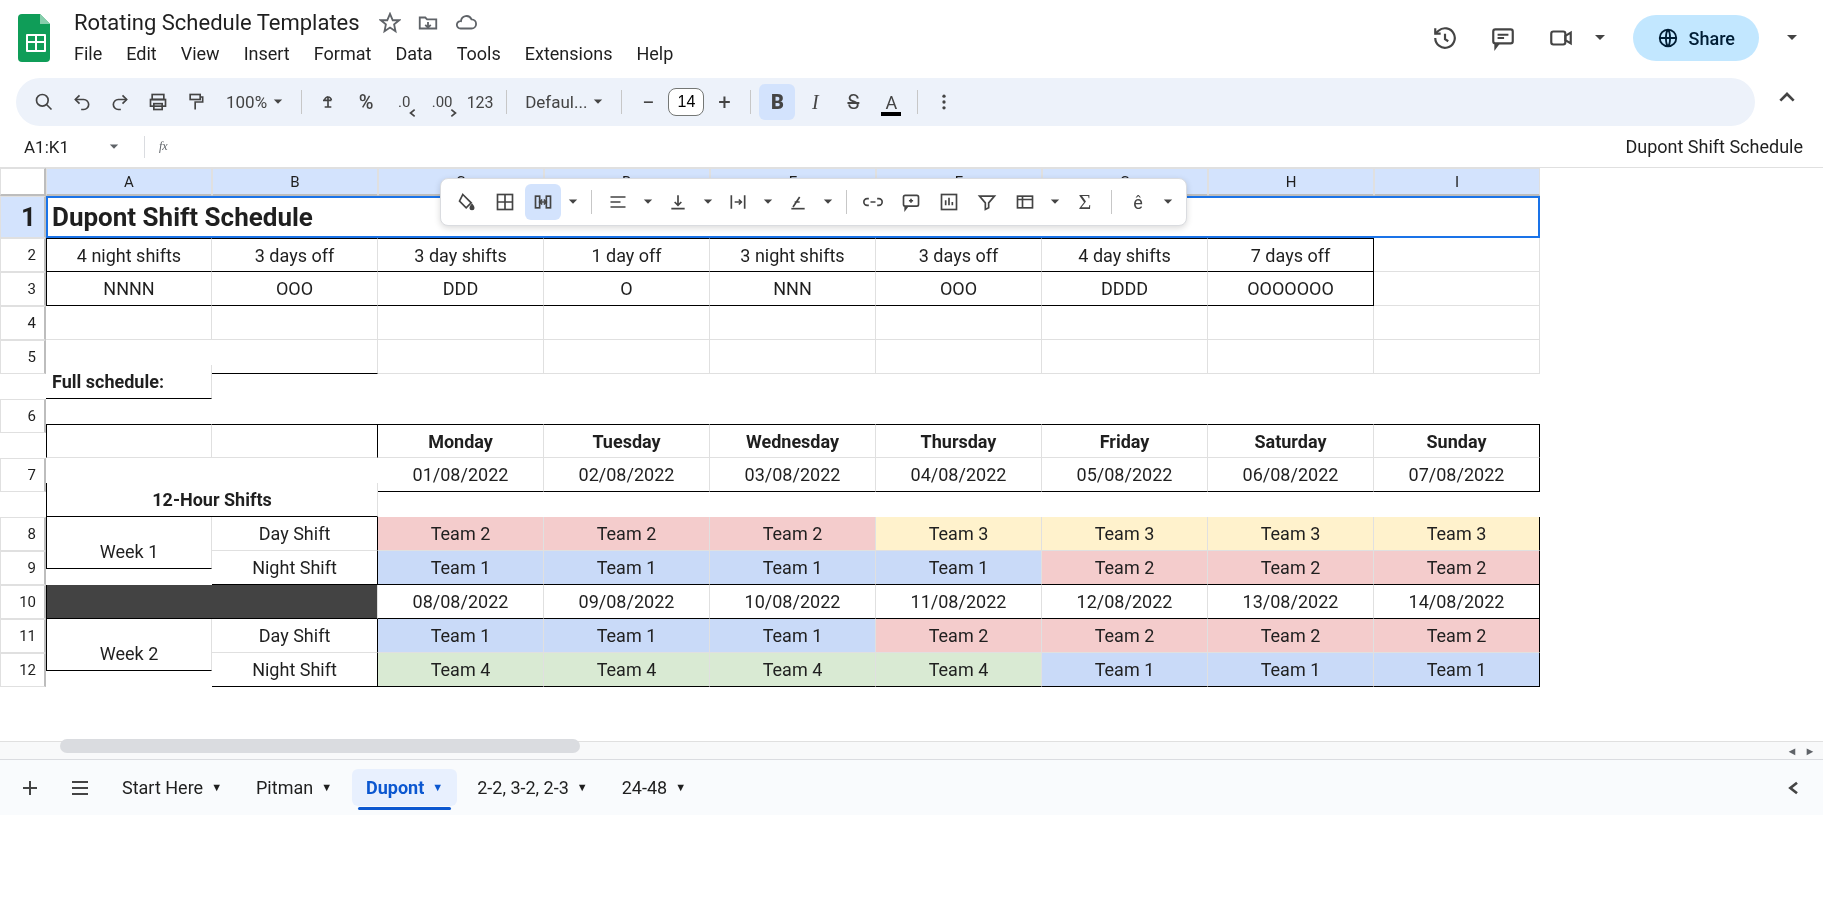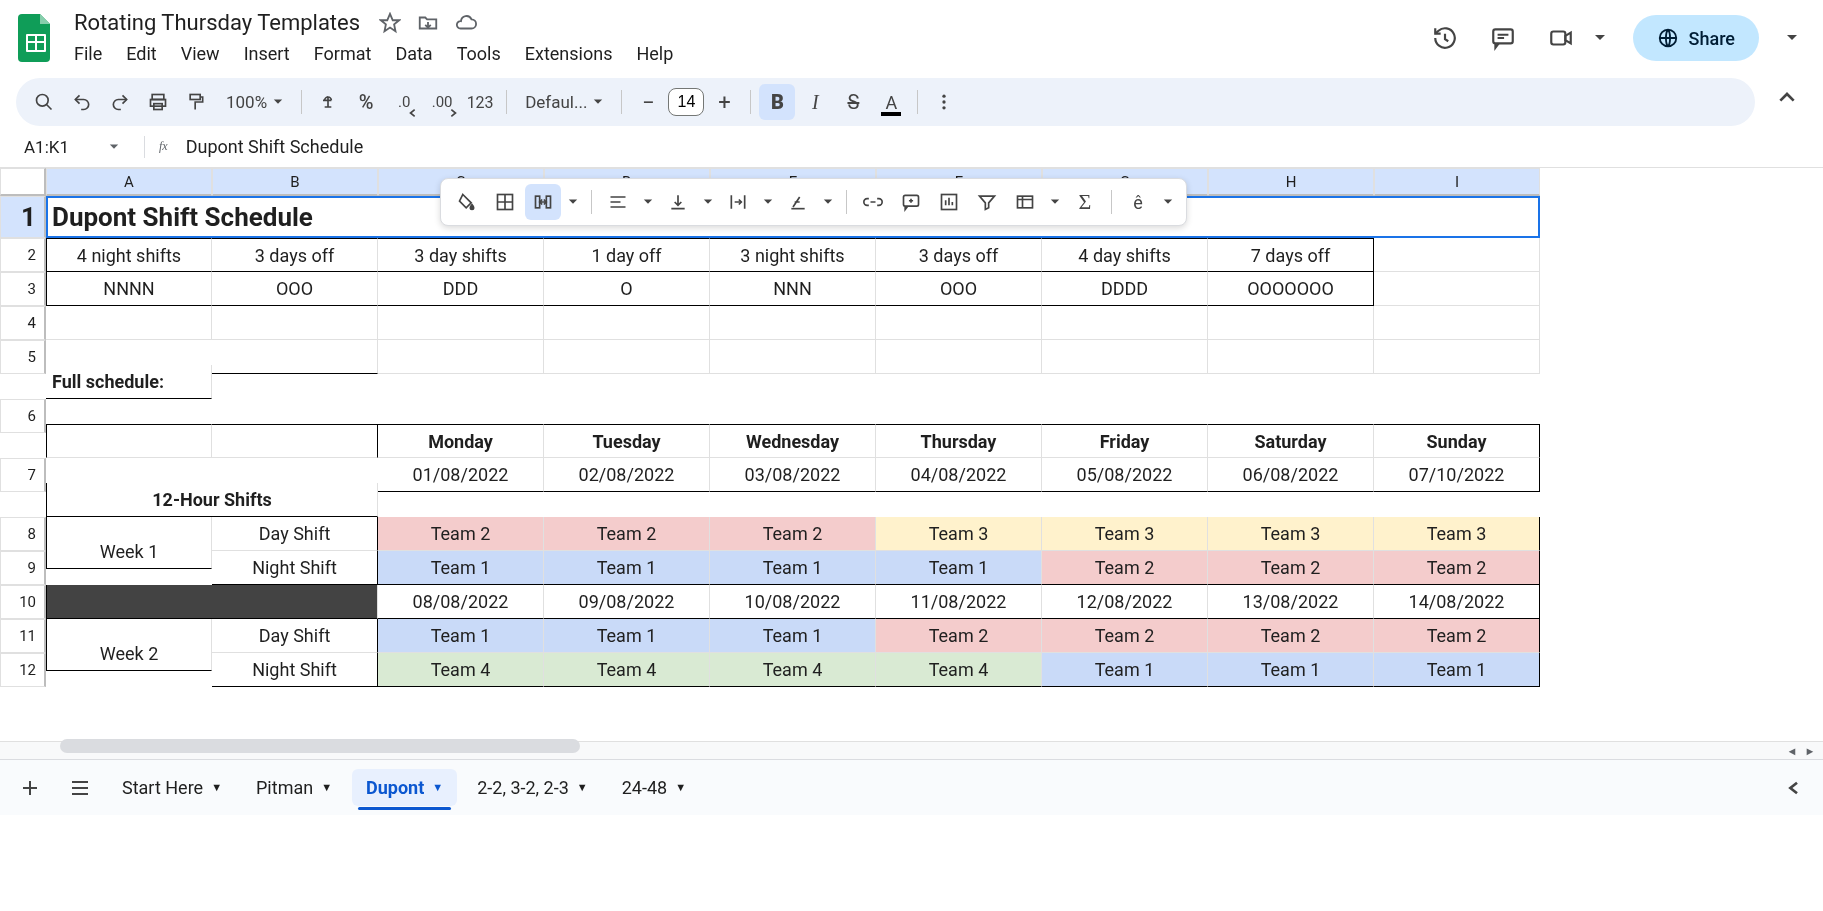--- a/index.html
+++ b/index.html
@@ -31,21 +31,21 @@
 .tsep { width: 1px; height: 24px; background: #c7c7c7; margin: 0 6px; }
 .zoom-text { font-size: 17px; }
 .font-name { font-size: 17px; max-width: 80px; overflow: hidden; white-space: nowrap; text-overflow: ellipsis; }
 .fsize-input { width: 36px; height: 28px; border: 1px solid #747775; border-radius: 8px; text-align: center; font-size: 16px; background: #fff; }
 .collapse-btn { width: 40px; height: 40px; display: flex; align-items: center; justify-content: center; cursor: pointer; border-radius: 50%; }
 
 
 .toolbar2 { position: absolute; left: 440px; top: 178px; background: #fff; border: 1px solid #dadce0; border-radius: 8px; box-shadow: 0 2px 6px rgba(0,0,0,0.15); padding: 4px 8px; display: flex; align-items: center; gap: 2px; height: 48px; z-index: 10; }
 
 
-.fbar { display: flex; align-items: center; padding: 6px 16px 6px 16px; gap: 8px; border-bottom: 1px solid #e0e0e0; }
+.fbar { display: flex; align-items: center; padding: 6px 16px 6px 16px; gap: 8px; border-bottom: 1px solid #e0e0e0; text-align: right; }
 .namebox { display: flex; align-items: center; gap: 40px; min-width: 120px; padding: 4px 8px; font-size: 17px; }
 .namebox .dd { color: #5f6368; }
 .fsep { width: 1px; height: 22px; background: #dadce0; }
 .fx { font-style: italic; color: #5f6368; font-size: 12px; padding: 0 6px; font-family: serif;}
 .formula-input { flex: 1; font-size: 18px; padding: 4px; border: none; outline: none; }
 
 
 .sheet-area { position: relative; overflow: hidden; height: calc(911px - 260px - 60px); }
 .grid { display: grid; grid-template-columns: 46px 166px 166px 166px 166px 166px 166px 166px 166px 166px; font-size: 17px; }
 .ch, .rh { background: #fff; border: 1px solid #e0e0e0; display: flex; align-items: center; justify-content: center; color: #1f1f1f; font-size: 15px; }
@@ -99,21 +99,21 @@
         <path fill="#87ceac" d="M22 0l10 10H22z"></path>
         <rect x="8" y="20" width="20" height="18" rx="1" fill="#fff"></rect>
         <rect x="10" y="22" width="7" height="5" fill="#0f9d58"></rect>
         <rect x="19" y="22" width="7" height="5" fill="#0f9d58"></rect>
         <rect x="10" y="29" width="7" height="7" fill="#0f9d58"></rect>
         <rect x="19" y="29" width="7" height="7" fill="#0f9d58"></rect>
       </svg>
   </div>
   <div class="title-area">
     <div class="title-row">
-      <div class="doc-title">Rotating Thursday Templates</div>
+      <div class="doc-title">Rotating Schedule Templates</div>
       <div class="title-icons">
         <div class="ico">
             <svg width="22" height="22" viewBox="0 0 24 24" fill="none" stroke="#5f6368" stroke-width="2">
               <path d="M12 2l3 7h7l-5.5 4.5L18 21l-6-4-6 4 1.5-7.5L2 9h7z"></path>
             </svg>
           </div>
         <div class="ico">
             <svg width="22" height="22" viewBox="0 0 24 24" fill="none" stroke="#5f6368" stroke-width="2">
               <path d="M3 6h6l2 2h10v10H3z"></path>
               <path d="M12 11v6m-3-3l3 3 3-3"></path>
@@ -482,21 +482,21 @@
   <div class="cell center bold b-top b-rgt">Sunday</div>
 
   <div class="rh">7</div>
   <div class="cell center bold b-lft b-bot" style="grid-column: span 2;justify-content:center">12-Hour Shifts</div>
   <div class="cell center b-bot">01/08/2022</div>
   <div class="cell center b-bot">02/08/2022</div>
   <div class="cell center b-bot">03/08/2022</div>
   <div class="cell center b-bot">04/08/2022</div>
   <div class="cell center b-bot">05/08/2022</div>
   <div class="cell center b-bot">06/08/2022</div>
-  <div class="cell center b-bot b-rgt">07/10/2022</div>
+  <div class="cell center b-bot b-rgt">07/08/2022</div>
 
   <div class="rh">8</div>
   <div class="cell center b-lft"></div>
   <div class="cell center b-rgt">Day Shift</div>
   <div class="cell center pink">Team 2</div>
   <div class="cell center pink">Team 2</div>
   <div class="cell center pink">Team 2</div>
   <div class="cell center yellow">Team 3</div>
   <div class="cell center yellow">Team 3</div>
   <div class="cell center yellow">Team 3</div>

